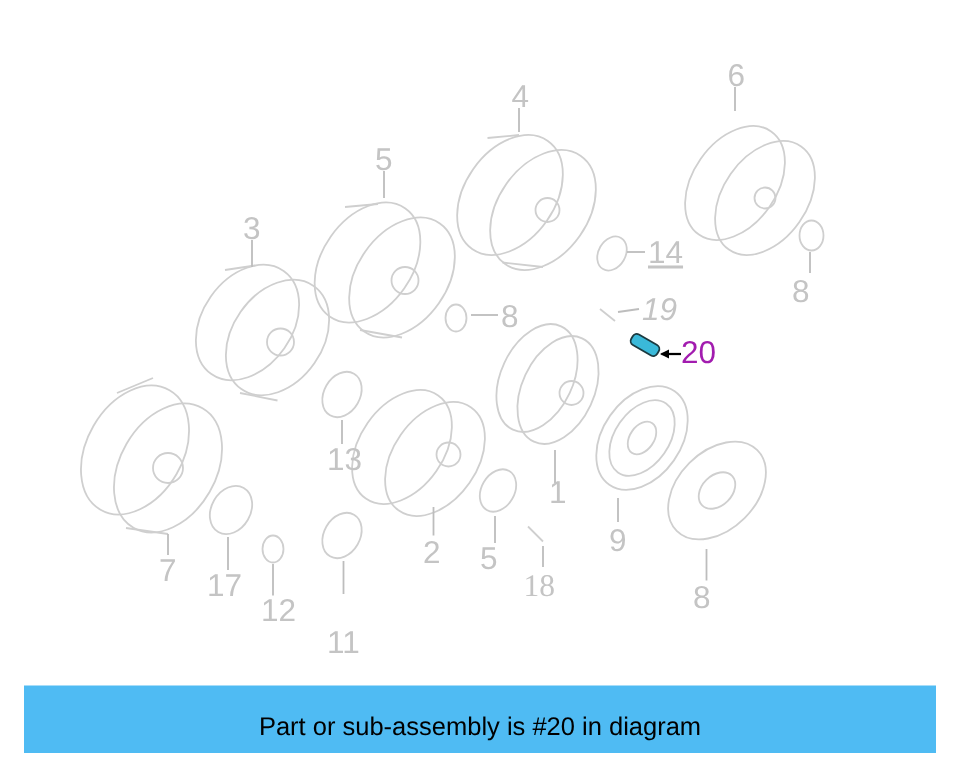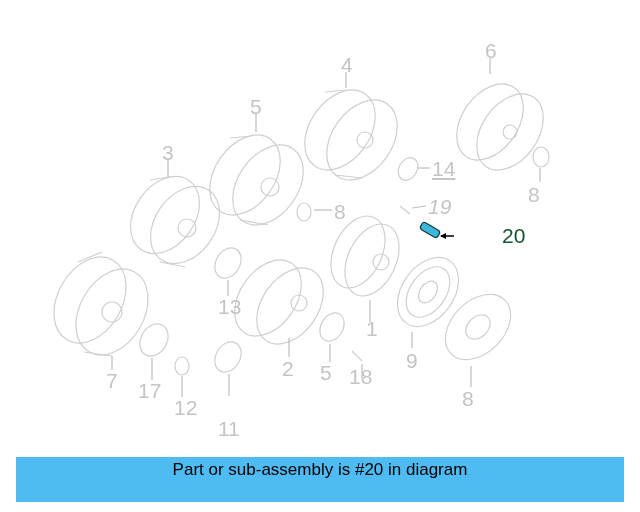--- a/index.html
+++ b/index.html
@@ -1,20 +1,20 @@
 <!DOCTYPE html>
 <html><head>
 <meta charset="utf-8">
 <style>
   html, body { margin:0; padding:0; background:#ffffff; }
   body { width:640px; height:512px; position:relative; overflow:hidden; font-family:"Liberation Sans", sans-serif; }
   #diagram { position:absolute; left:0; top:0; width:640px; height:450px; }
   .callout { position:absolute; font-size:21px; color:#c4c4c4; line-height:1; }
-  .callout.hl { color:#14532d;margin-left:48px; }
-  #banner { position:absolute; left:16px; top:457px; width:608px; height:45px; background:#4fbbf3; color:#000; text-align:center; font-size:17px; line-height:20px; padding-top:3px; box-sizing:border-box; }
+  .callout.hl { color:#a21caf; }
+  #banner { position:absolute; left:16px; top:457px; width:608px; height:45px; background:#4fbbf3; color:#000; text-align:center; font-size:17px; line-height:20px; padding-top:18px; box-sizing:border-box; }
   #banner div { height:20px; }
 </style>
 </head>
 <body>
 
 <div id="diagram">
   <svg width="640" height="450" viewBox="0 0 640 450" fill="none" stroke="#cfcfcf" stroke-width="1.2">
 
     <g>
       <ellipse cx="90" cy="300" rx="32" ry="46" transform="rotate(30 90 300)"></ellipse>
@@ -132,21 +132,21 @@
       <span class="callout" style="left: 462px; top: 388px;">8</span>
       <span class="callout" style="left: 406px; top: 350px;">9</span>
       <span class="callout" style="left: 320px; top: 362px;">5</span>
       <span class="callout" style="left: 218px; top: 396px; margin-top: 22px;">11</span>
       <span class="callout" style="left: 174px; top: 397px;">12</span>
       <span class="callout" style="left: 218px; top: 296px; text-align: right;">13</span>
       <span class="callout" style="left: 432px; top: 158px; text-decoration: underline;">14</span>
       <span class="callout" style="left: 528px; top: 184px;">8</span>
       <span class="callout" style="left: 334px; top: 201px;">8</span>
       <span class="callout" style="left: 138px; top: 380px;">17</span>
-      <span class="callout" style="left: 349px; top: 366px;">18</span>
+      <span class="callout" style="left: 349px; top: 380px; font-family: Liberation Serif, serif;">18</span>
       <span class="callout" style="left: 428px; top: 196px; font-style: italic;">19</span>
       <span class="callout hl" style="left: 454px; top: 225px;">20</span>
     </div>
 </div>
 
 <div id="banner">
   <div>Part or sub-assembly is #20 in diagram</div>
 </div>
 
 </body></html>

